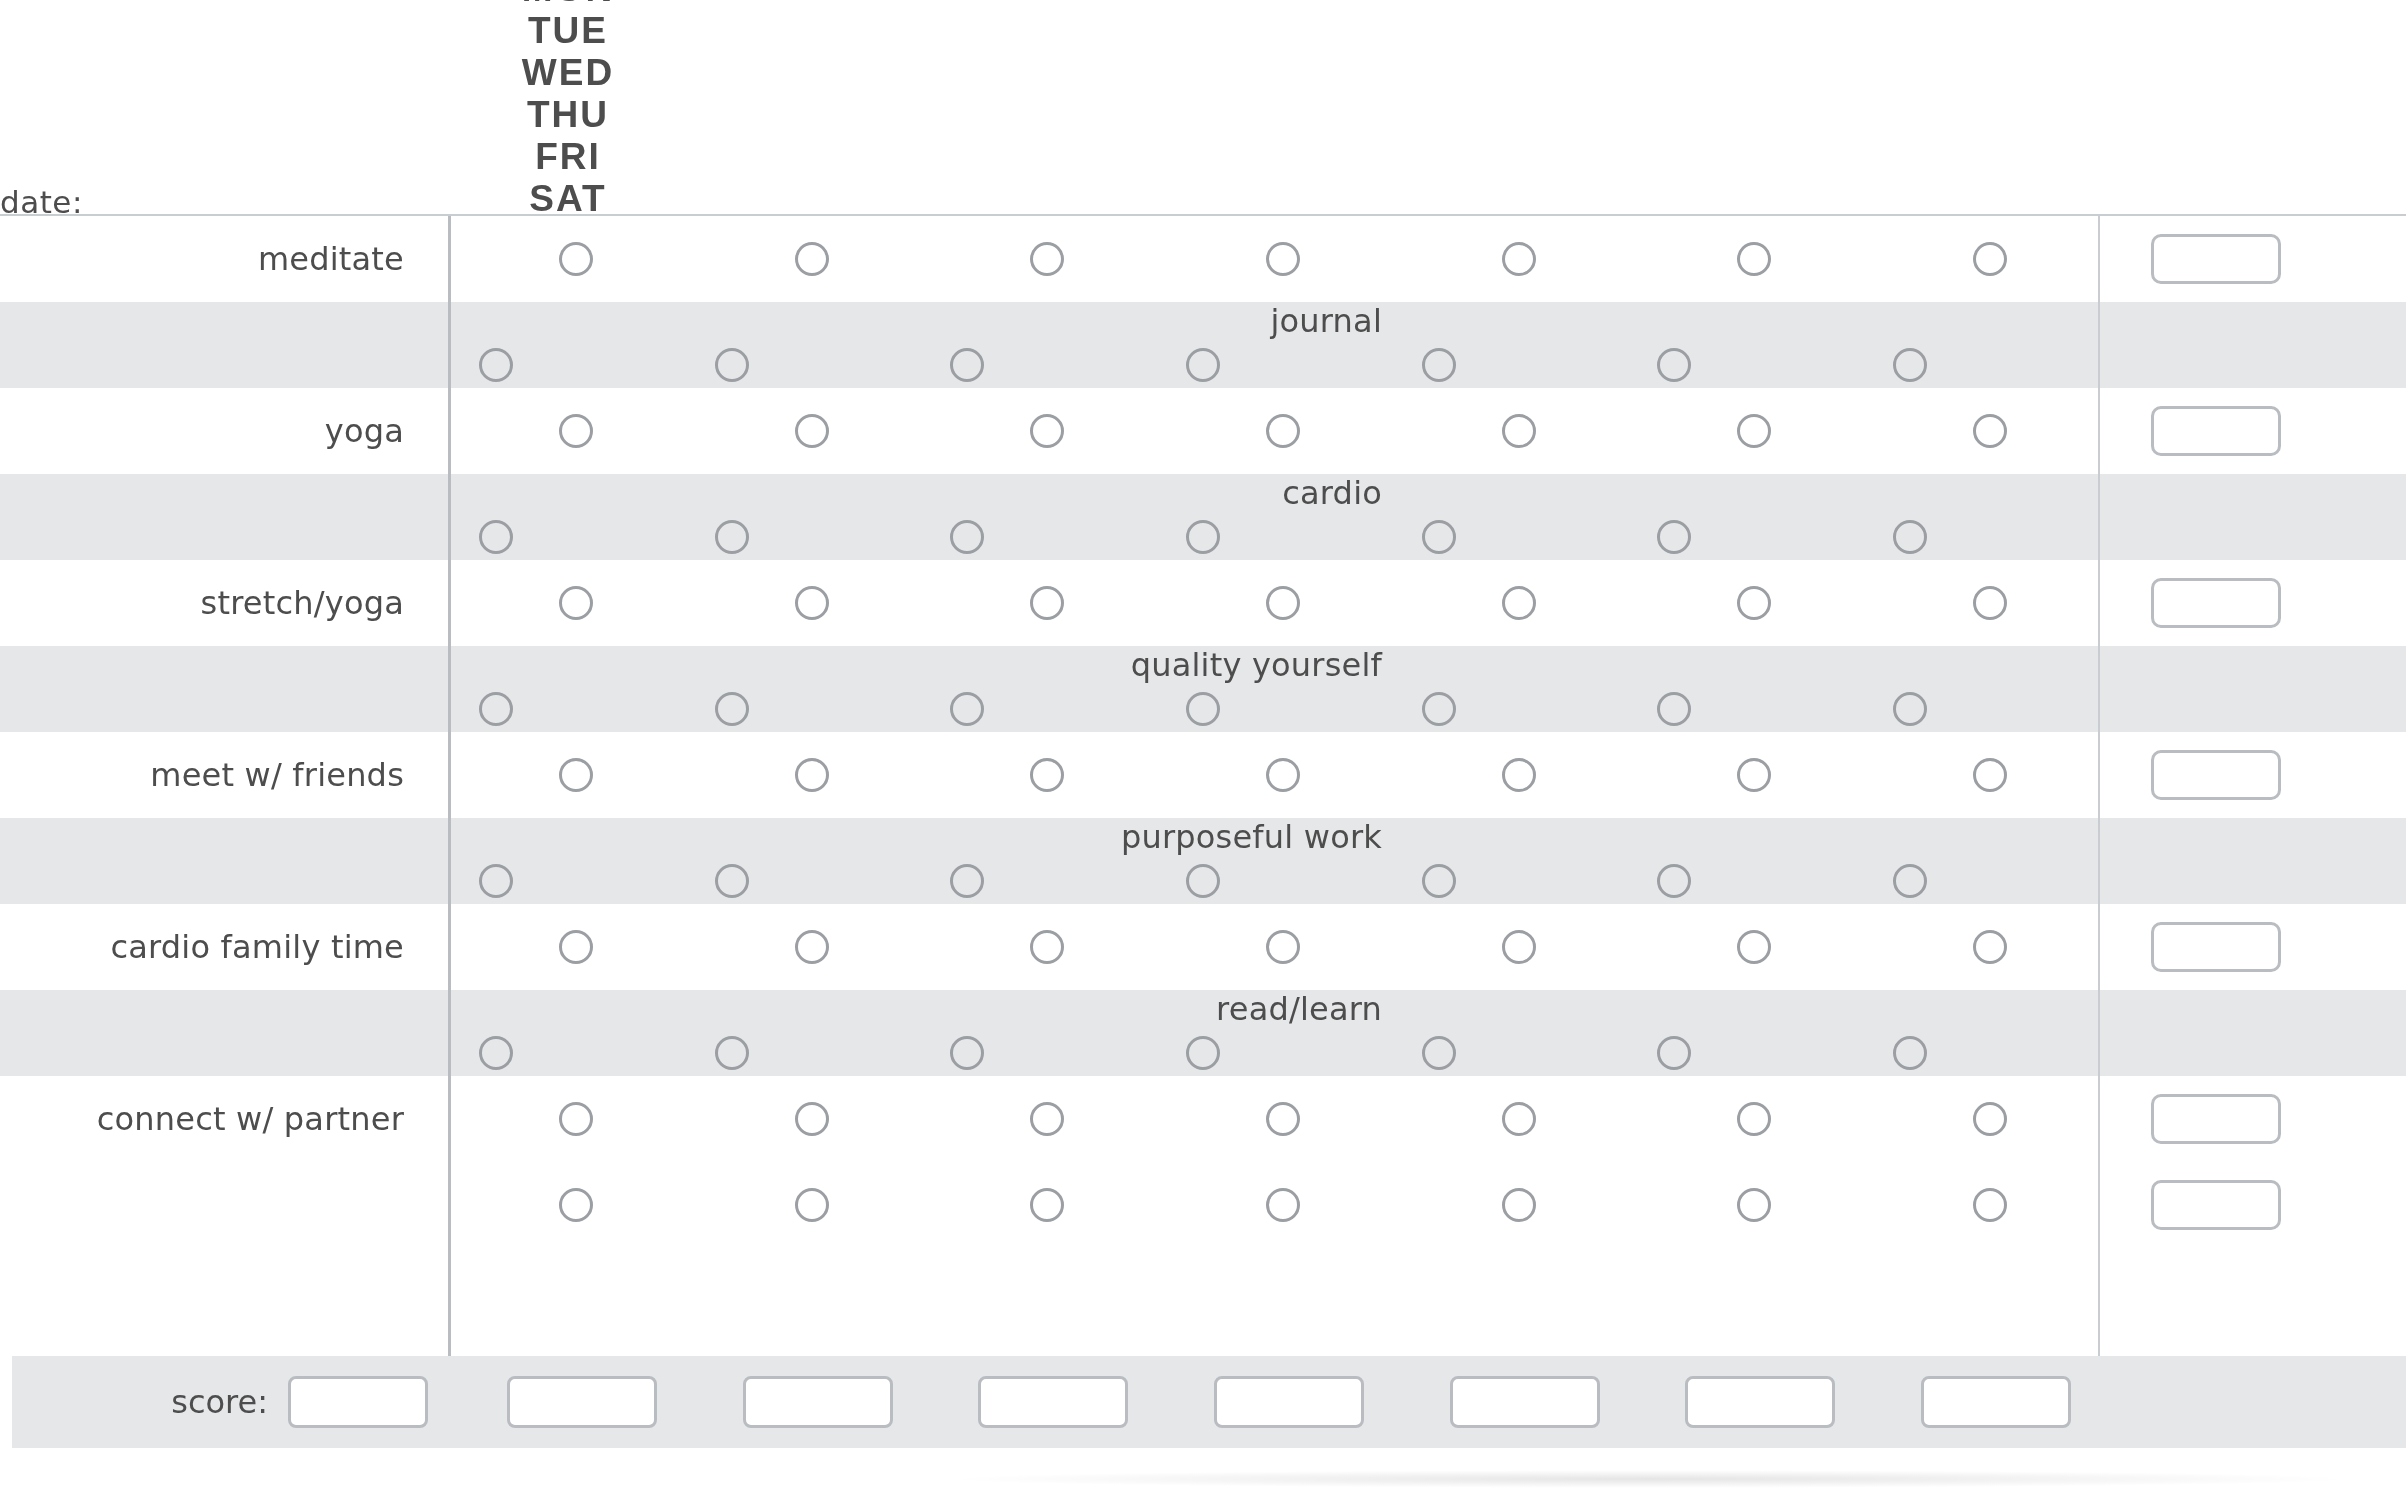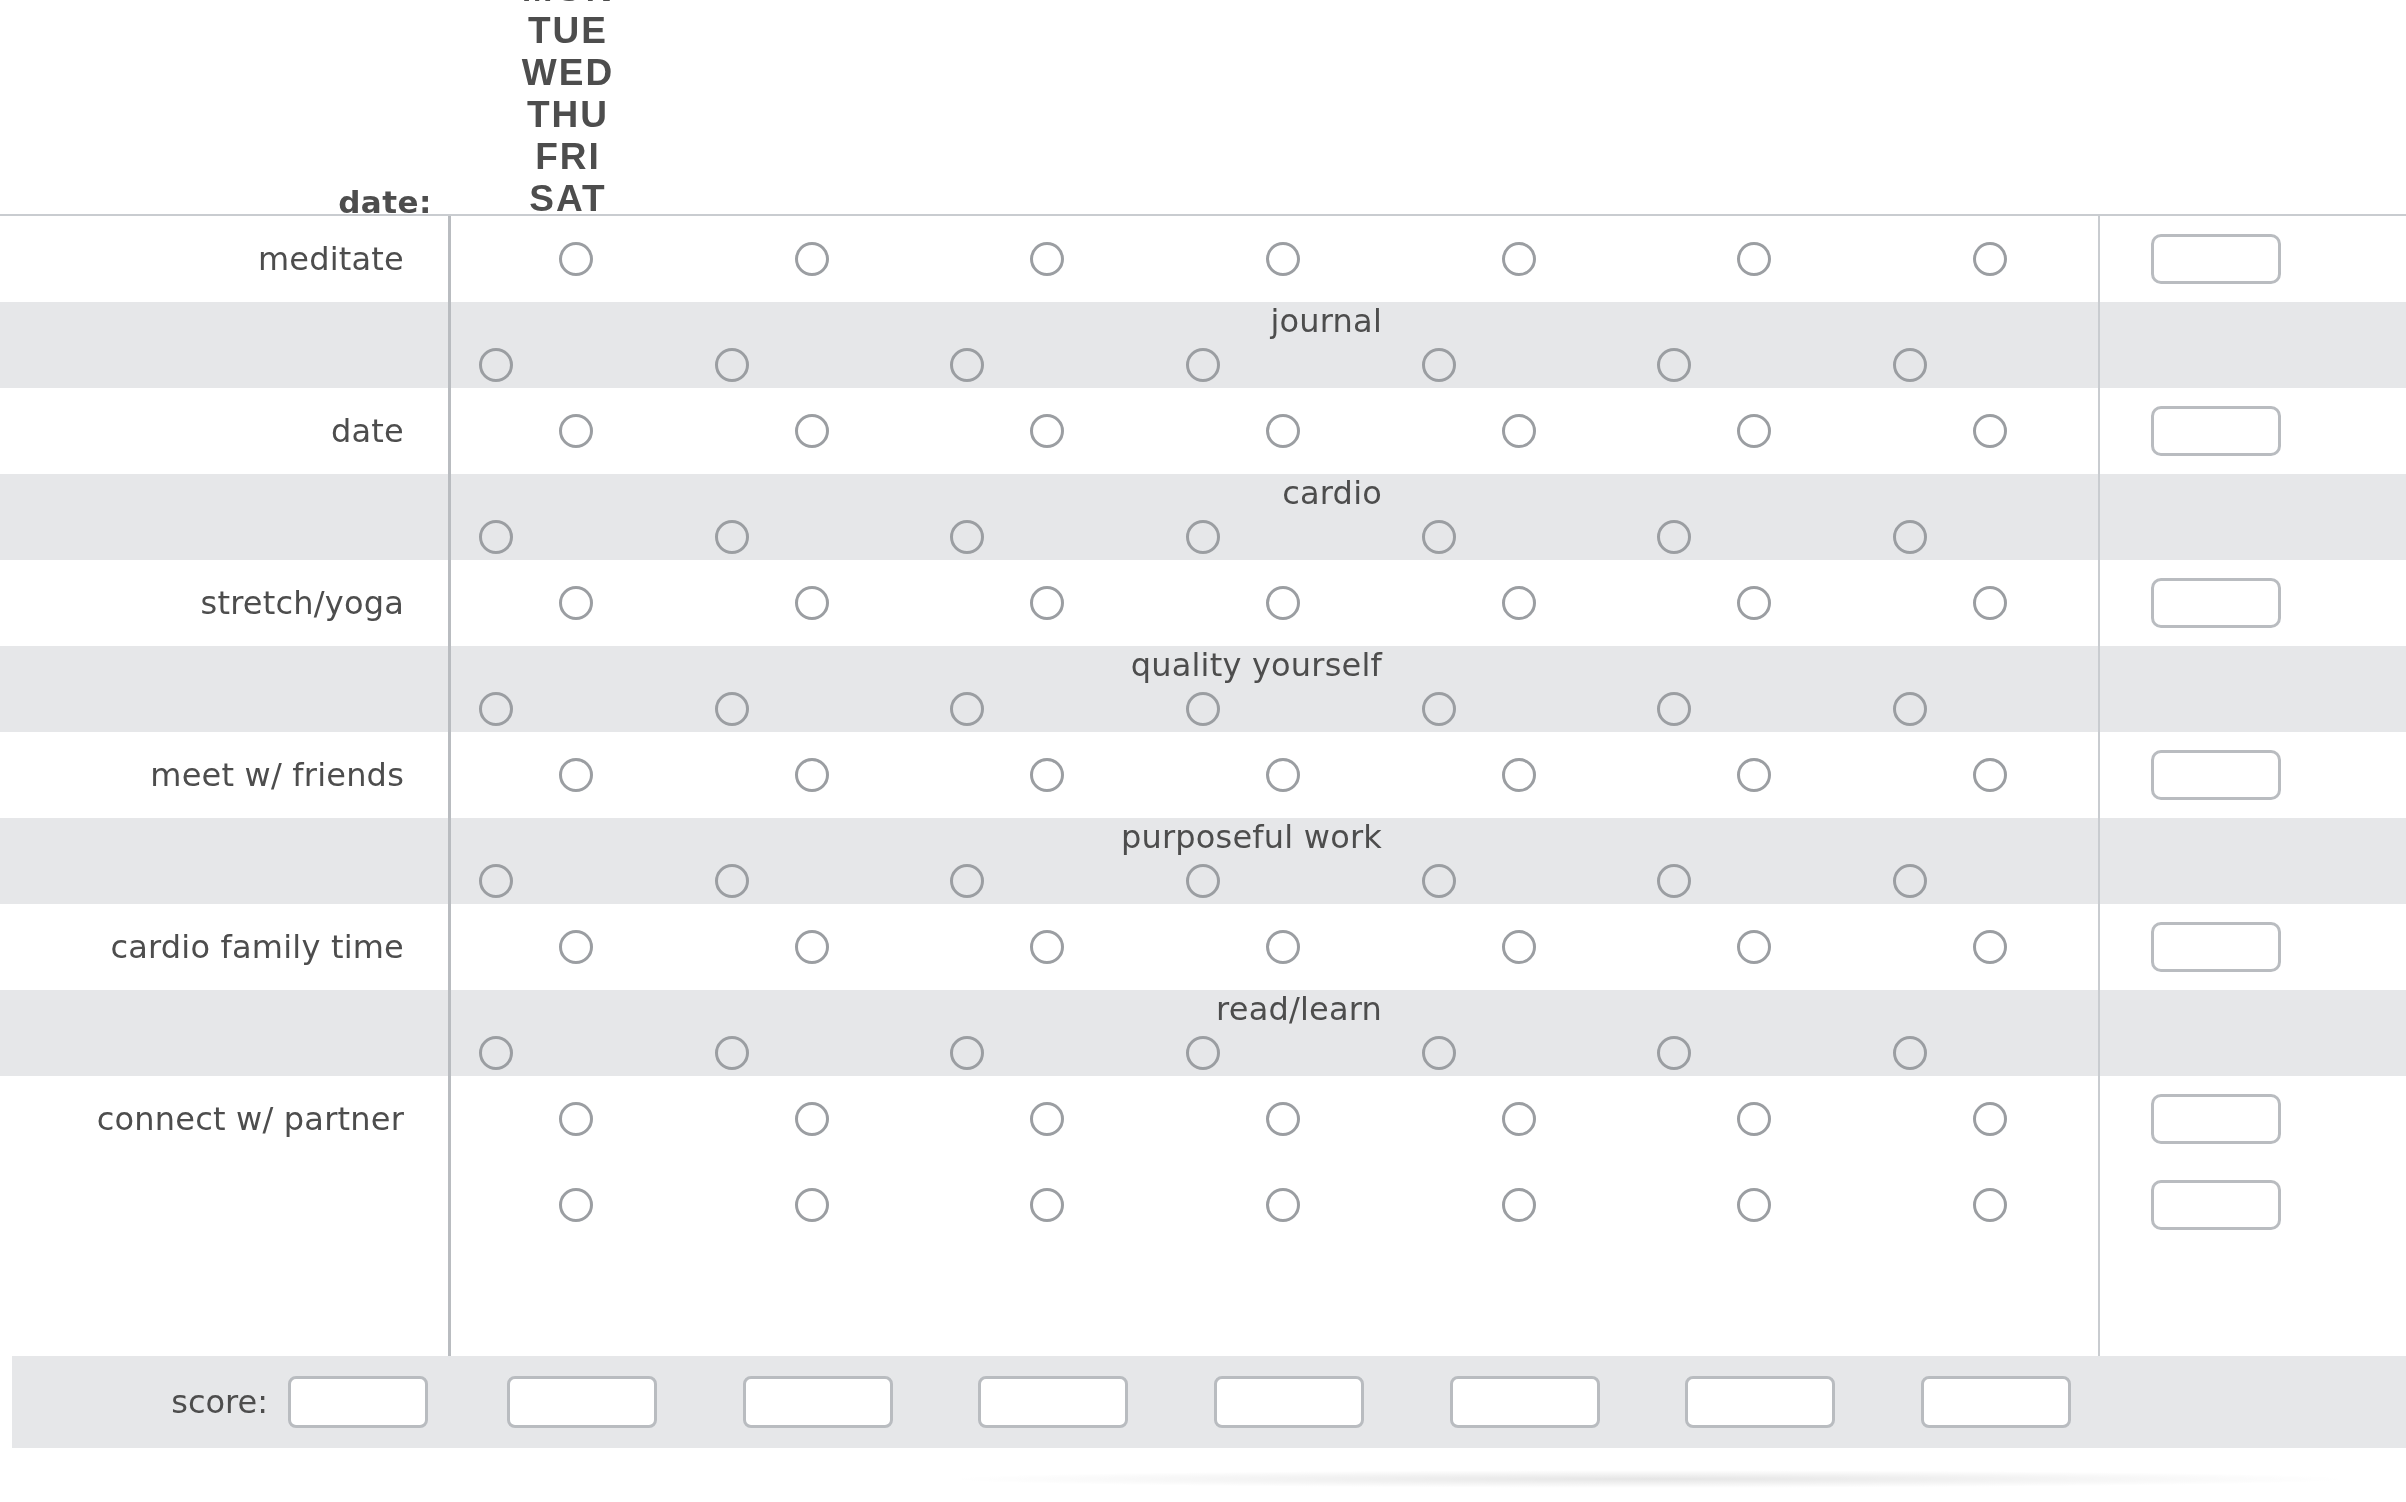--- a/index.html
+++ b/index.html
@@ -27,28 +27,27 @@
     position: absolute;
     left: 0;
     top: 140px;
     width: 2406px;
     height: 80px;
     display: flex;
     align-items: flex-end;
   }
   .date-label {
     width: 450px;
-    text-align: right;
+    text-align: left;
     padding-right: 18px;
     box-sizing: border-box;
     font-size: 31px;
     color: #4d4d4d;
     letter-spacing: 0.5px;
     font-family: "DejaVu Sans", sans-serif;
-    font-weight: bold;
   }
   .daycells {
     display: flex;
     width: 1650px;
     flex-direction: column;
   }
   .daycell {
     width: 236px;
     text-align: center;
     font-size: 37px;
@@ -292,21 +291,21 @@
         <div class="cellwrap">
             <span class="circle"></span>
           </div>
       </div>
       <div class="rowtail">
           <span class="rowbox"></span>
         </div>
     </div>
 
     <div class="row">
-      <div class="row-label">date</div>
+      <div class="row-label">yoga</div>
       <div class="circles">
         <div class="cellwrap">
             <span class="circle"></span>
           </div>
         <div class="cellwrap">
             <span class="circle"></span>
           </div>
         <div class="cellwrap">
             <span class="circle"></span>
           </div>

